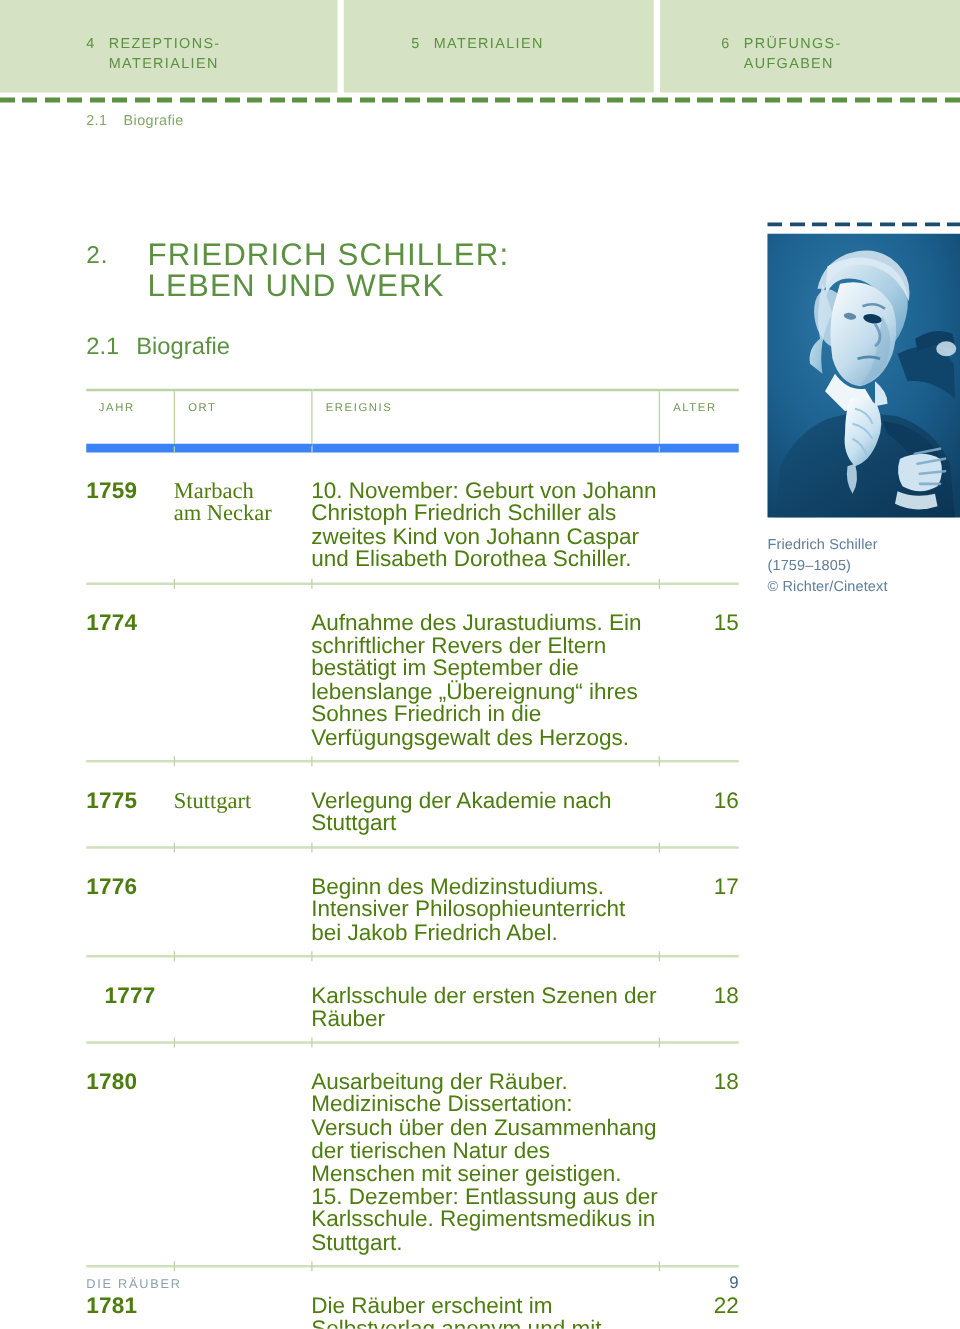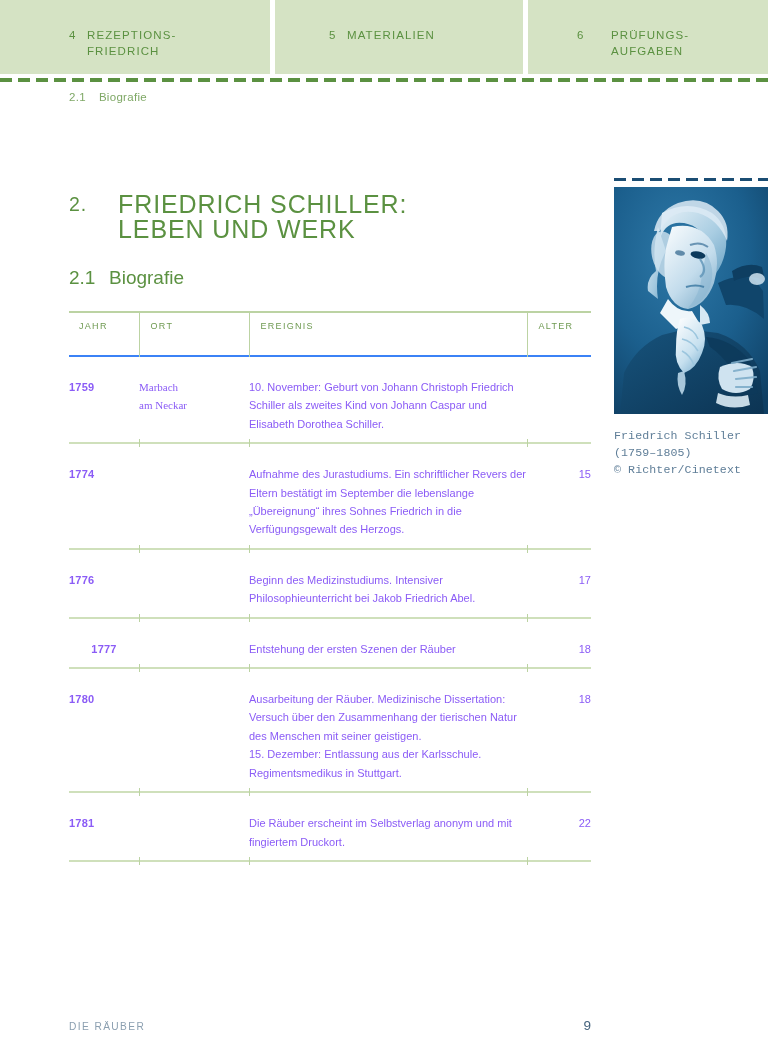--- a/index.html
+++ b/index.html
@@ -132,39 +132,39 @@
   .biotable col.c-alter { width: 64px; }
 
   .biotable thead th {
     font-weight: 400;
     font-size: 9px;
     letter-spacing: 1.3px;
     color: #6f9a52;
     text-align: left;
     padding: 6px 0 22px 0;
     border-top: 2px solid #bcd3a3;
-    border-bottom: 2px solid #3b82f6;
+    border-bottom: 7px solid #3b82f6;
     vertical-align: middle;
     height: 14px;
   }
   .biotable thead th.th-ort,
   .biotable thead th.th-ereignis,
   .biotable thead th.th-alter {
     border-left: 1px solid #bcd3a3;
     padding-left: 11px;
   }
   .biotable thead th.th-jahr { padding-left: 10px; }
   .biotable thead th.th-alter { text-align: left; padding-left: 11px; }
 
   .biotable tbody td {
     border-bottom: 2px solid #cfe0bb;
     vertical-align: top;
-    font-size: 11px;
+    font-size: 18px;
     line-height: 18.4px;
-    color: #8b5cf6;
+    color: #4d7c0f;
     padding: 21px 0 9px 0;
   }
   .biotable tbody tr:last-child td { border-bottom: 2px solid #cfe0bb; }
 
   td.jahr {
     color: #5b9141;
     font-weight: bold;
     font-size: 12.4px;
     padding-left: 10px;
     letter-spacing: 0.2px;
@@ -203,21 +203,20 @@
   }
 
   .ital { }
 
   
   .figure {
     position: absolute;
     top: 178px;
     left: 614px;
     width: 154px;
-    font-family: Liberation Mono, monospace;
   }
   .fig-rule {
     width: 154px;
     height: 3px;
     background-image: repeating-linear-gradient(
       to right,
       #1b4d73 0px, #1b4d73 12px,
       rgba(255,255,255,0) 12px, rgba(255,255,255,0) 18px
     );
     margin-bottom: 6px;
@@ -258,29 +257,29 @@
     color: #45637d;
   }
 </style>
 </head>
 <body>
 
 <div class="tabbar">
   <div class="tab tab-1">
     <span class="tab-num">4</span>
     <span class="tab-label" style="white-space:pre-line;">REZEPTIONS-
-FRIEDRICH</span>
+MATERIALIEN</span>
   </div>
   <div class="tab tab-2">
     <span class="tab-num">5</span>
     <span class="tab-label" style="white-space:pre-line;">MATERIALIEN</span>
   </div>
   <div class="tab tab-3">
     <span class="tab-num">6</span>
-    <span class="tab-label" style="white-space:pre-line;margin-left:16px;">PRÜFUNGS-
+    <span class="tab-label" style="white-space:pre-line;">PRÜFUNGS-
 AUFGABEN</span>
   </div>
 </div>
 
 <div class="dashed-rule"></div>
 
 <div class="runninghead">
   <span class="rh-num">2.1</span>
   <span>Biografie</span>
 </div>
@@ -319,29 +318,35 @@
         <td class="ereignis">10. November: Geburt von Johann Christoph Friedrich Schiller als zweites Kind von Johann Caspar und Elisabeth Dorothea Schiller.</td>
         <td class="alter"></td>
       </tr>
       <tr>
         <td class="jahr" style="white-space: pre-line; margin-left: 22px;">1774</td>
         <td class="ort" style="white-space: pre-line;"></td>
         <td class="ereignis">Aufnahme des Jurastudiums. Ein schriftlicher Revers der Eltern bestätigt im September die lebenslange „Übereignung“ ihres Sohnes Friedrich in die Verfügungsgewalt des Herzogs.</td>
         <td class="alter">15</td>
       </tr>
       <tr>
+        <td class="jahr" style="white-space: pre-line;">1775</td>
+        <td class="ort" style="white-space: pre-line;">Stuttgart</td>
+        <td class="ereignis">Verlegung der Akademie nach Stuttgart</td>
+        <td class="alter">16</td>
+      </tr>
+      <tr>
         <td class="jahr" style="white-space: pre-line;">1776</td>
         <td class="ort" style="white-space: pre-line;"></td>
         <td class="ereignis">Beginn des Medizinstudiums. Intensiver Philosophieunterricht bei Jakob Friedrich Abel.</td>
         <td class="alter">17</td>
       </tr>
       <tr>
         <td class="jahr" style="white-space: pre-line; text-align: center;">1777</td>
         <td class="ort" style="white-space: pre-line;"></td>
-        <td class="ereignis"><span>Entstehung der ersten Szenen der </span><span class="ital">Räuber</span></td>
+        <td class="ereignis"><span>Karlsschule der ersten Szenen der </span><span class="ital">Räuber</span></td>
         <td class="alter">18</td>
       </tr>
       <tr>
         <td class="jahr" style="white-space: pre-line;">1780</td>
         <td class="ort" style="white-space: pre-line;"></td>
         <td class="ereignis"><span>Ausarbeitung der </span><span class="ital">Räuber</span><span>. Medizinische Dissertation: </span><span class="ital">Versuch über den Zusammenhang der tierischen Natur des Menschen mit seiner geistigen</span><span>.</span><br><span>15. Dezember: Entlassung aus der Karlsschule. Regimentsmedikus in Stuttgart.</span></td>
         <td class="alter">18</td>
       </tr>
       <tr>
         <td class="jahr" style="white-space: pre-line;">1781</td>

